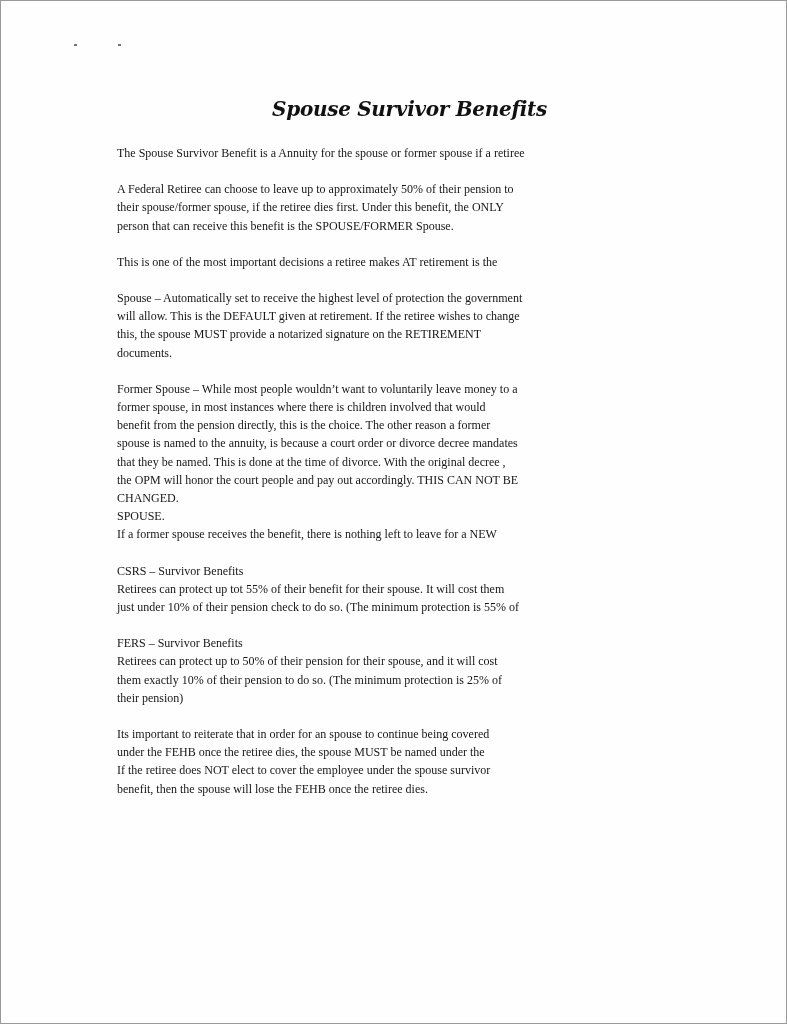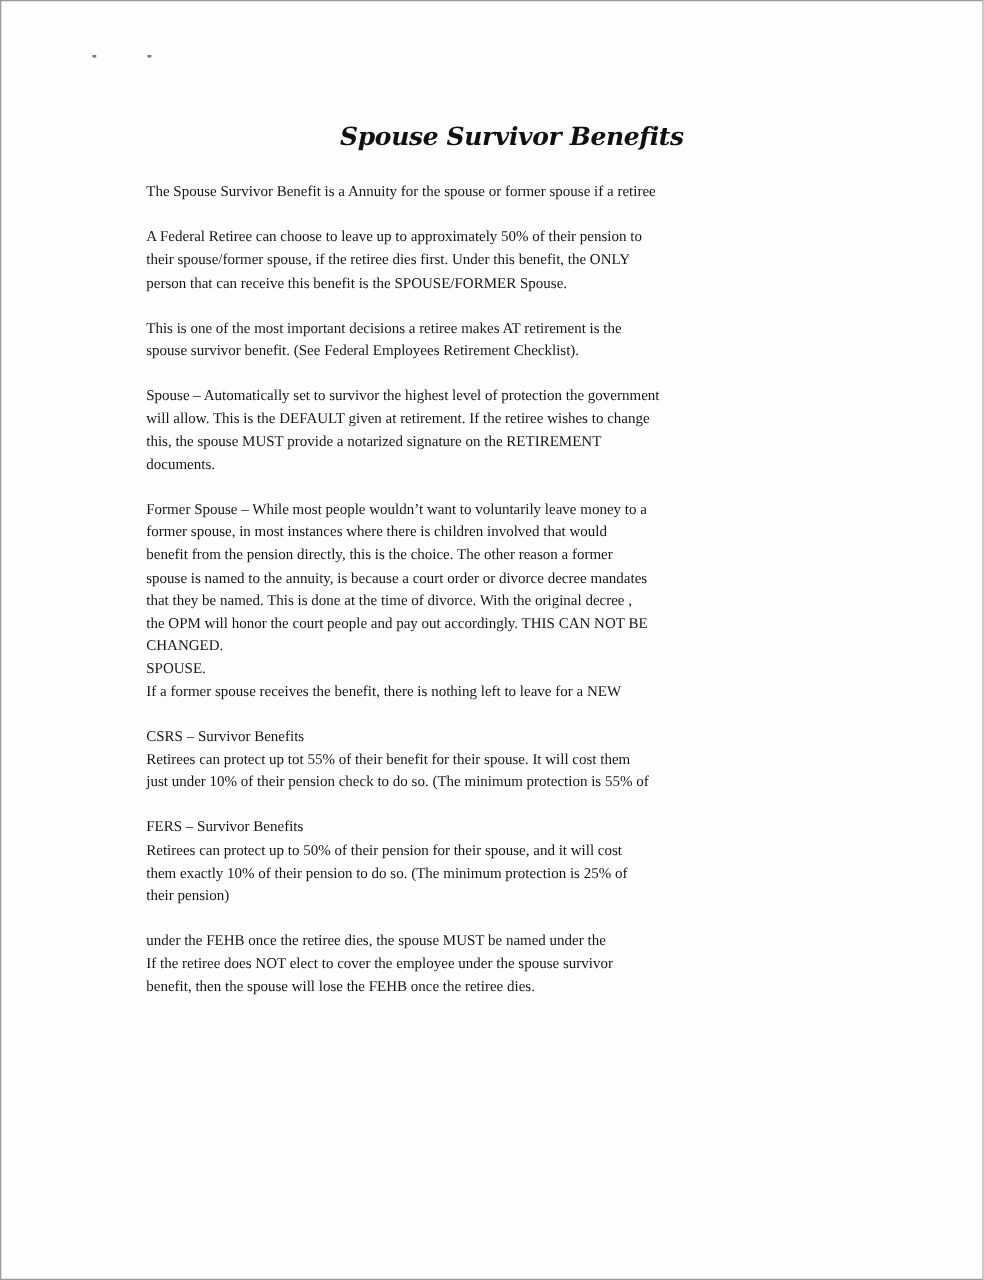--- a/index.html
+++ b/index.html
@@ -47,25 +47,24 @@
     </p>
 
     <p class="para">
       <span class="line">A Federal Retiree can choose to leave up to approximately 50% of their pension to</span>
       <span class="line">their spouse/former spouse, if the retiree dies first.  Under this benefit, the ONLY</span>
       <span class="line">person that can receive this benefit is the SPOUSE/FORMER Spouse.</span>
     </p>
 
     <p class="para">
       <span class="line">This is one of the most important decisions a retiree makes AT retirement is the</span>
-      <span class="line">spouse survivor benefit. (See Federal Employees Retirement Checklist).</span>
     </p>
 
     <p class="para">
-      <span class="line">Spouse – Automatically set to survivor the highest level of protection the government</span>
+      <span class="line">Spouse – Automatically set to receive the highest level of protection the government</span>
       <span class="line">will allow.  This is the DEFAULT given at retirement. If the retiree wishes to change</span>
       <span class="line">this, the spouse MUST provide a notarized signature on the RETIREMENT</span>
       <span class="line">documents.</span>
     </p>
 
     <p class="para">
       <span class="line">Former Spouse – While most people wouldn’t want to voluntarily leave money to a</span>
       <span class="line">former spouse, in most instances where there is children involved that would</span>
       <span class="line">benefit from the pension directly, this is the choice.  The other reason a former</span>
       <span class="line">spouse is named to the annuity, is because a court order or divorce decree mandates</span>
@@ -83,18 +82,19 @@
     </p>
 
     <p class="para">
       <span class="line">FERS – Survivor Benefits</span>
       <span class="line">Retirees can protect up to 50% of their pension for their spouse, and it will cost</span>
       <span class="line">them exactly 10% of their pension to do so. (The minimum protection is 25% of</span>
       <span class="line">their pension)</span>
     </p>
 
     <p class="para tight">
+      <span class="line">Its important to reiterate that in order for an spouse to continue being covered</span>
       <span class="line">under the FEHB once the retiree dies, the spouse MUST be named under the</span>
       <span class="line">If the retiree does NOT elect to cover the employee under the spouse survivor</span>
       <span class="line">benefit, then the spouse will lose the FEHB once the retiree dies.</span>
     </p>
   </div>
 </div>
 
 </body></html>

